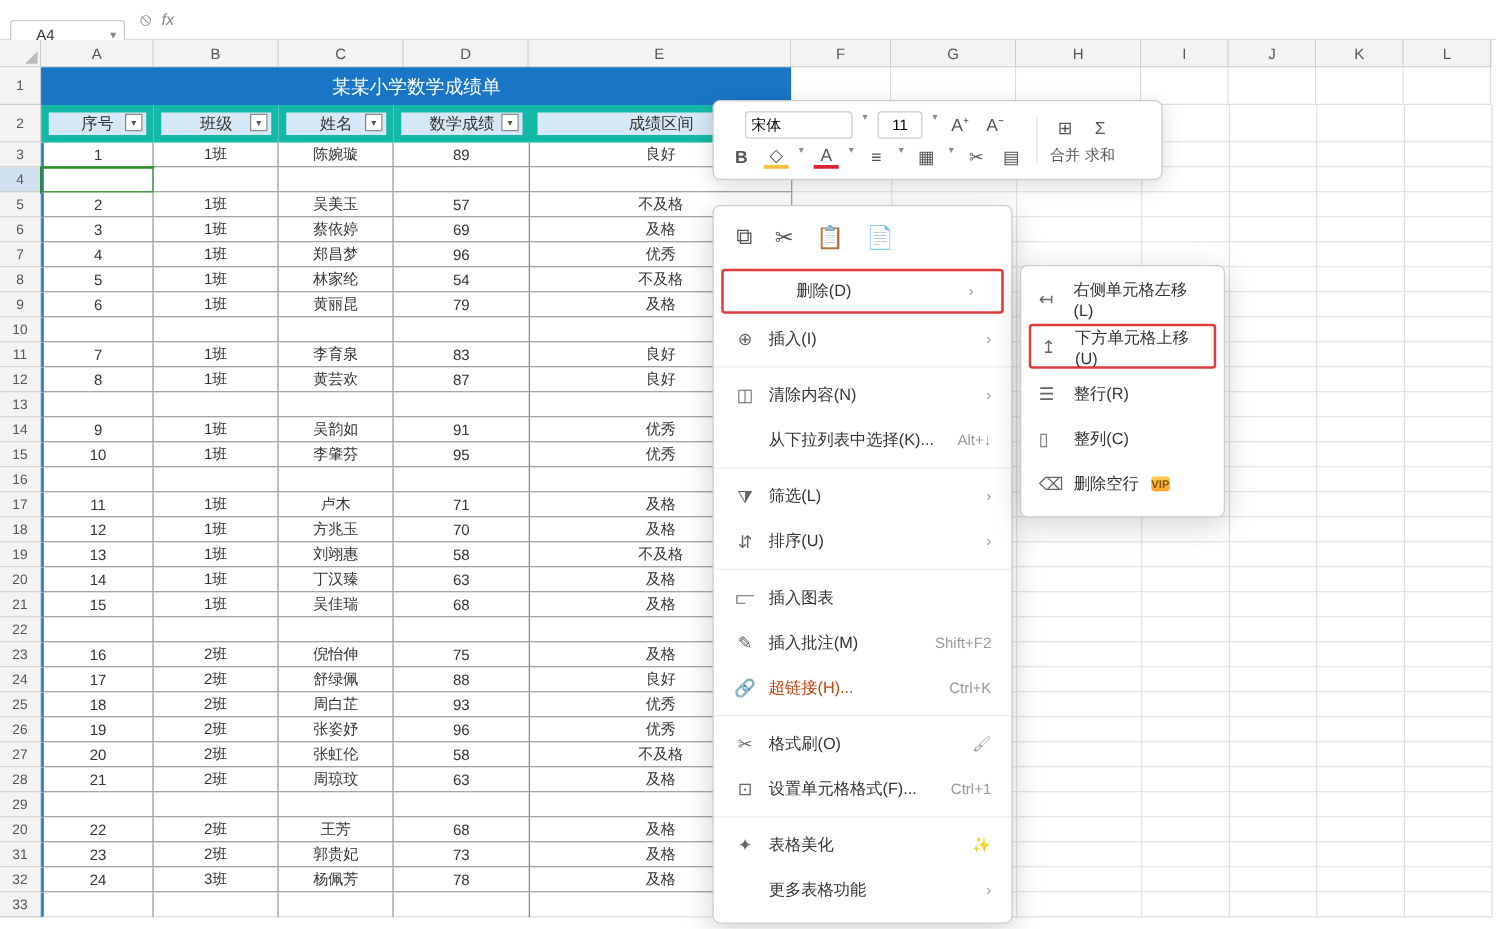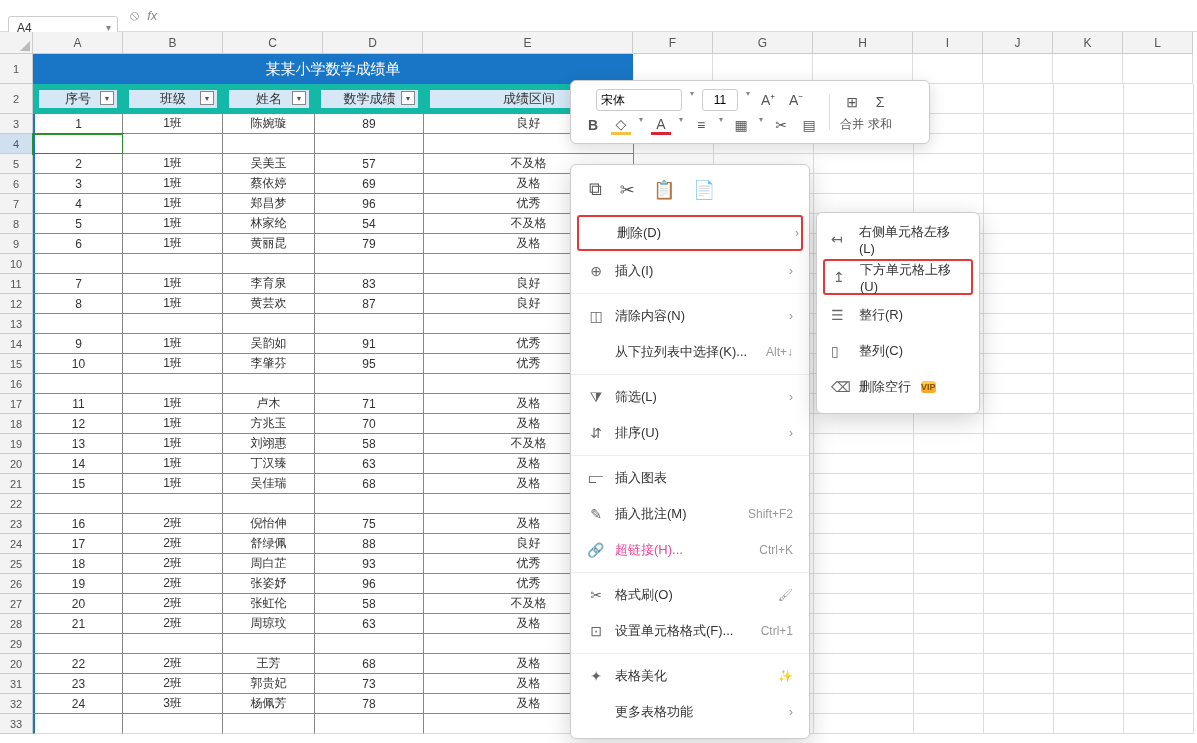--- a/index.html
+++ b/index.html
@@ -1,20 +1,20 @@
 <!DOCTYPE html>
 <html><head>
 <meta charset="utf-8">
 <style>
 * { margin:0; padding:0; box-sizing:border-box; font-family:"Microsoft YaHei",sans-serif; }
 body { background:#fff; font-size:12px; color:#333; position:relative; width:1197px; height:743px; overflow:hidden; }
 
 
 .topbar { height:32px; display:flex; align-items:center; padding:0 8px; gap:12px; border-bottom:1px solid #ddd; }
-.namebox { position:relative; width:110px; height:24px; border:1px solid #ccc; border-radius:3px; display:flex; align-items:center; padding:0 8px; background:#fff;margin-top:24px; }
+.namebox { position:relative; width:92px; height:24px; border:1px solid #ccc; border-radius:3px; display:flex; align-items:center; padding:0 20px; background:#fff;margin-top:24px; }
 .namebox .chev { position:absolute; right:6px; color:#888; font-size:10px; }
 .fxgroup { display:flex; align-items:center; gap:8px; }
 .fxicon { color:#888; font-size:14px; }
 .fxlabel { color:#888; font-style:italic; font-size:13px; }
 .fxbar { width:400px; height:24px; }
 
 
 .sheet { position:relative; }
 .corner { position:absolute; left:0; top:0; width:33px; height:22px; background:#f3f3f3; border-right:1px solid #ccc; border-bottom:1px solid #ccc; display:flex; align-items:flex-end; justify-content:flex-end; }
 .corner:after { content:""; width:0; height:0; border-left:10px solid transparent; border-bottom:10px solid #bbb; margin:2px; }
@@ -60,21 +60,21 @@
 
 .menu { position:absolute; left:570px; top:164px; width:240px; background:#fff; border:1px solid #ccc; border-radius:6px; box-shadow:0 6px 24px rgba(0,0,0,.18); padding:8px 0; }
 .menu .iconrow { display:flex; gap:18px; padding:6px 18px 12px; }
 .menu .iconrow .ico { font-size:18px; color:#555; }
 .menu .item { height:36px; display:flex; align-items:center; padding:0 16px; gap:10px; font-size:13px; color:#333; cursor:default; }
 .menu .item .mico { width:18px; text-align:center; color:#666; font-size:14px; flex-shrink:0; }
 .menu .item .txt { flex:1; }
 .menu .item .hint { color:#999; font-size:12px; }
 .menu .item .arr { color:#999; font-size:12px; }
 .menu .div { height:1px; background:#eee; margin:4px 0; }
-.menu .item.hi { border:2px solid #e03a3a; border-radius:3px; margin:2px 6px; padding:0 2px;gap:18px; }
+.menu .item.hi { border:2px solid #e03a3a; border-radius:3px; margin:2px 6px; padding:0 22px;gap:18px; }
 
 
 .submenu { position:absolute; left:816px; top:212px; width:164px; background:#fff; border:1px solid #ccc; border-radius:6px; box-shadow:0 6px 24px rgba(0,0,0,.18); padding:8px 0; }
 .submenu .item { height:36px; display:flex; align-items:center; padding:0 14px; gap:10px; font-size:13px; color:#333; }
 .submenu .item .mico { width:18px; color:#666; font-size:14px; }
 .submenu .item.hi { border:2px solid #e03a3a; border-radius:3px; margin:2px 6px; padding:0 8px; }
 .badge { background:linear-gradient(#ffcf5b,#f5a623); color:#8a5200; border-radius:3px; font-size:9px; padding:1px 0; font-weight:bold; }
 </style>
 </head>
 <body>
@@ -1000,21 +1000,21 @@
     <span class="mico">⫍</span>
     <span class="txt">插入图表</span>
   </div>
   <div class="item">
     <span class="mico">✎</span>
     <span class="txt">插入批注(M)</span>
     <span class="hint">Shift+F2</span>
   </div>
   <div class="item">
     <span class="mico">🔗</span>
-    <span class="txt" style="color:#ec4899">超链接(H)...</span>
+    <span class="txt" style="color:#c2410c">超链接(H)...</span>
     <span class="hint">Ctrl+K</span>
   </div>
   <div class="div"></div>
   <div class="item">
     <span class="mico">✂</span>
     <span class="txt">格式刷(O)</span>
     <span class="arr">🖌</span>
   </div>
   <div class="item">
     <span class="mico">⊡</span>

